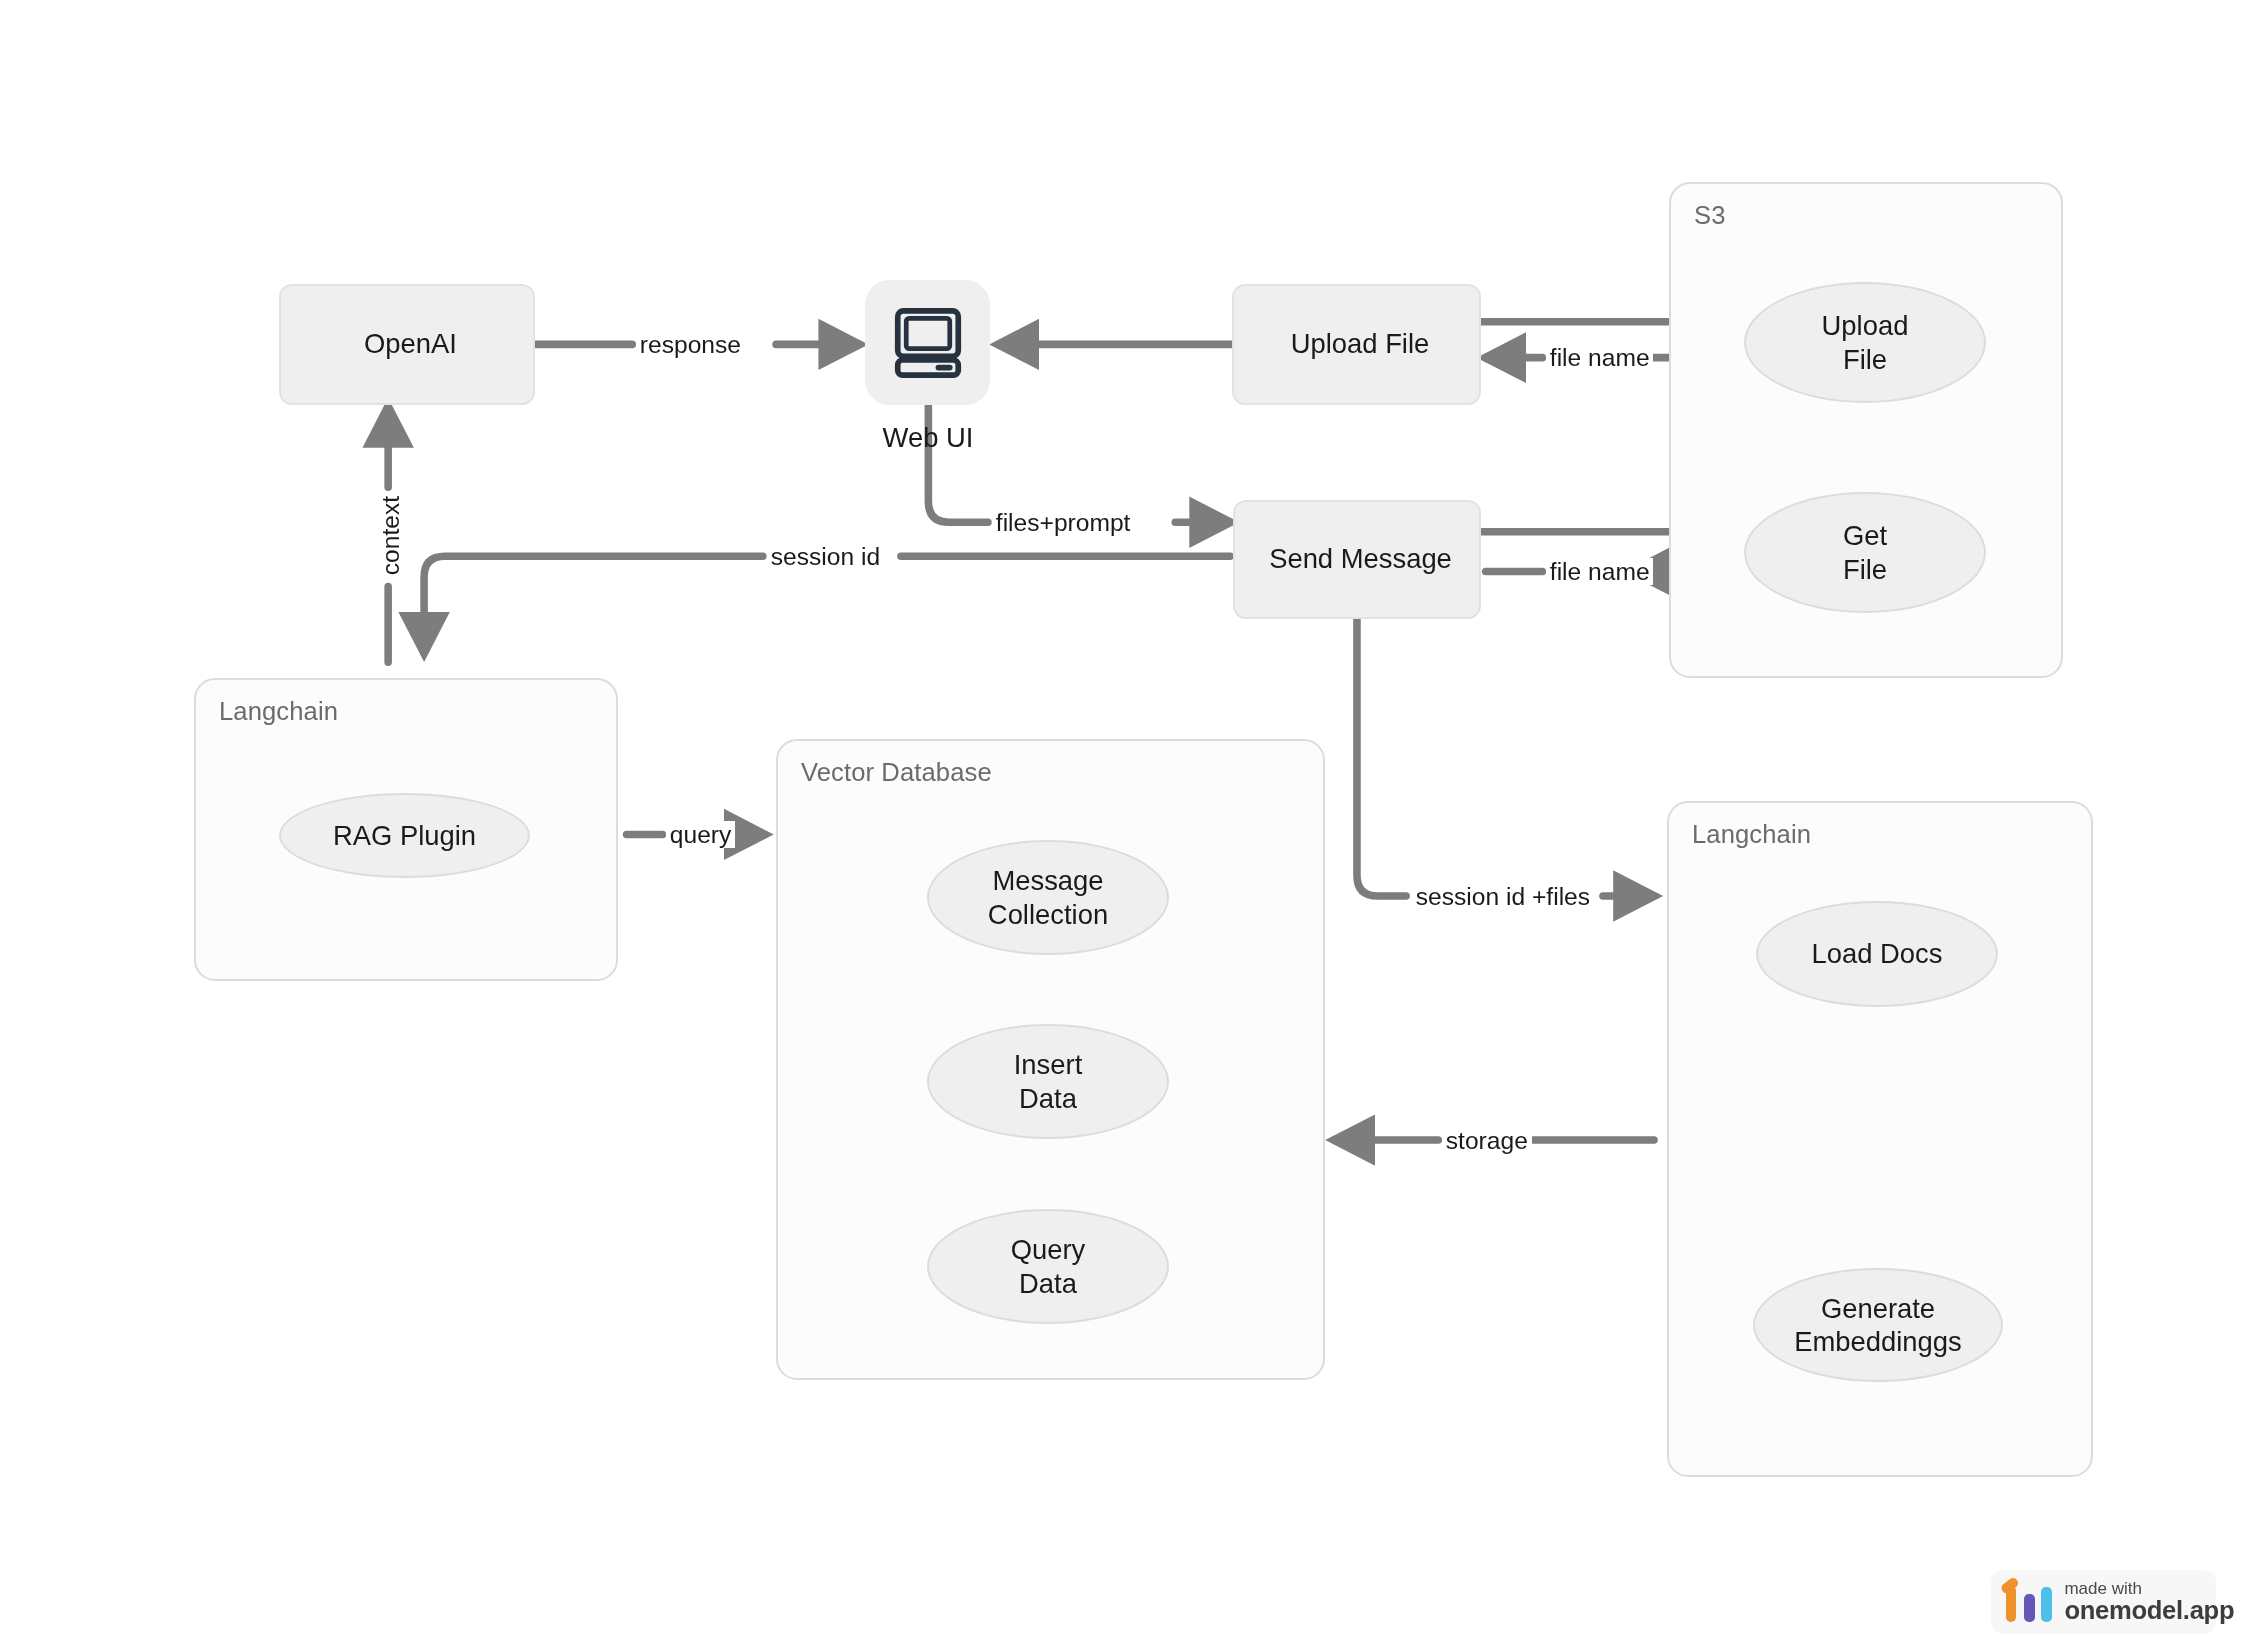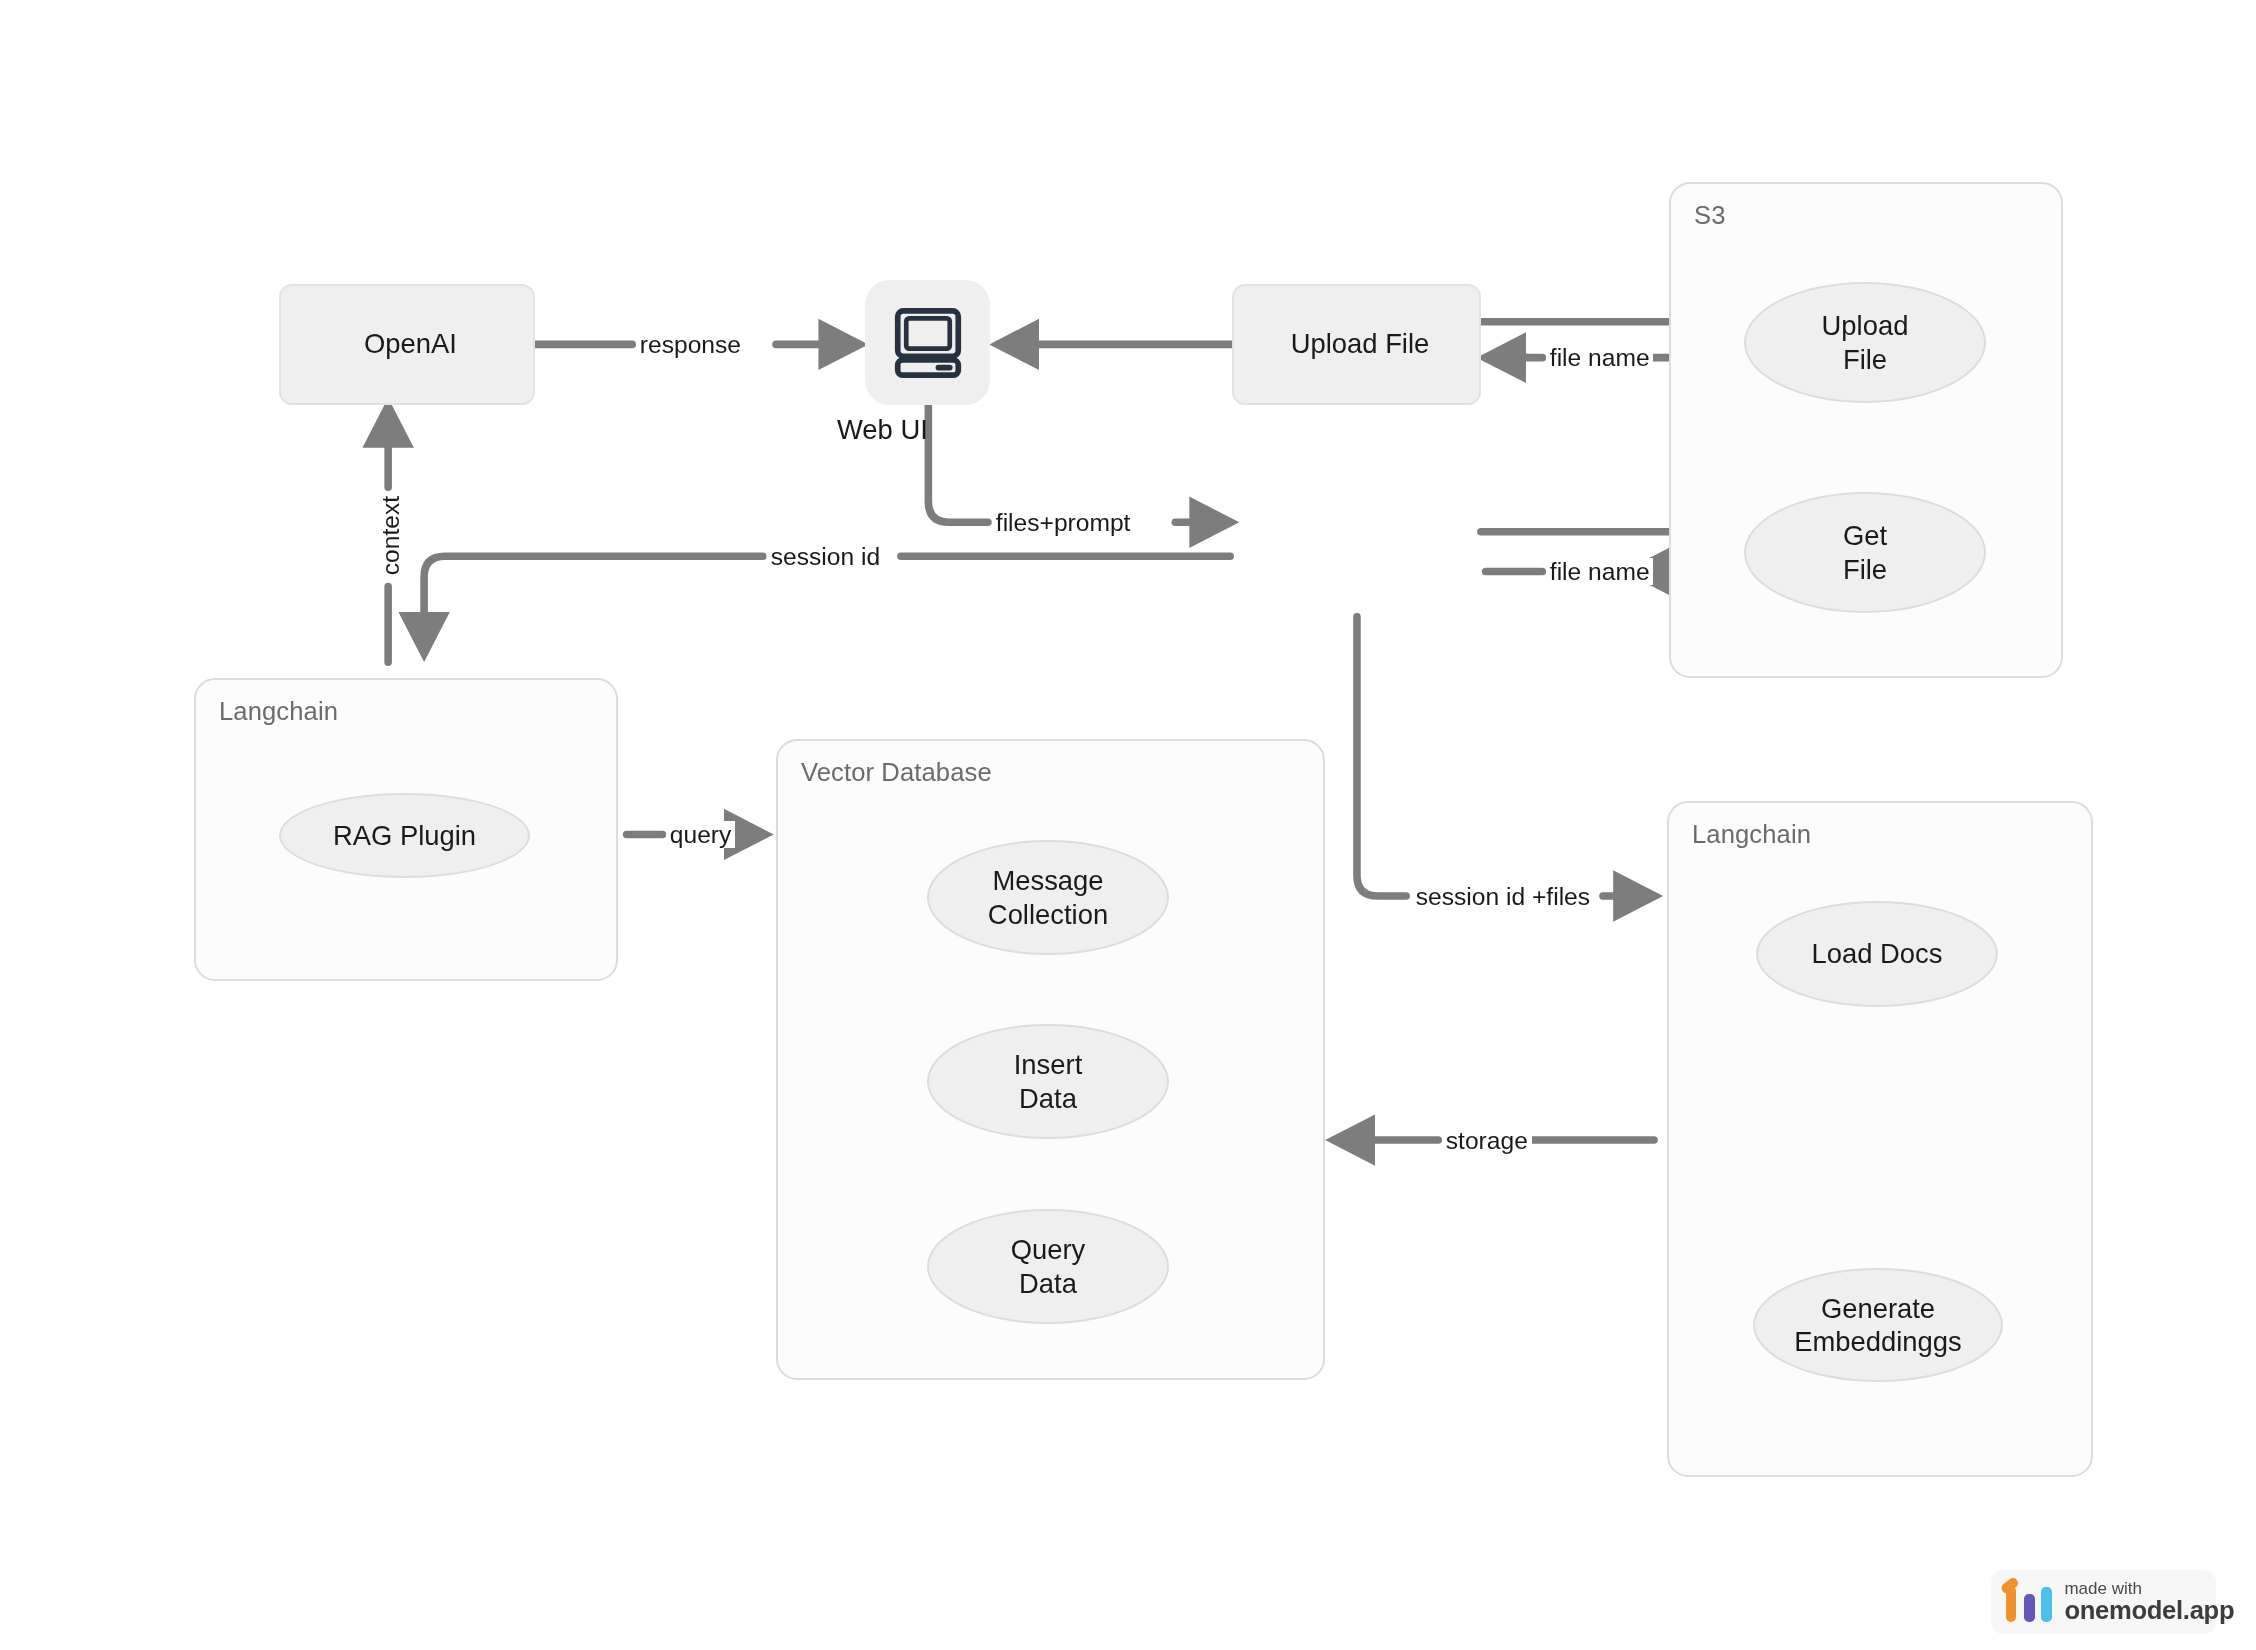--- a/index.html
+++ b/index.html
@@ -98,24 +98,25 @@
     position: absolute;
     box-sizing: border-box;
     background: #efefef;
     border-radius: 24.6px;
     display: flex;
     align-items: center;
     justify-content: center;
   }
   .icon-node-label {
     position: absolute;
-    text-align: left;
+    text-align: center;
     font-size: 27.4px;
     color: #1a1a1a;
     white-space: nowrap;
+    margin-top: 8px;
   }
 
   
   .edge-label {
     position: absolute;
     font-size: 24.6px;
     color: #1a1a1a;
     background: #ffffff;
     padding: 0 3.8px;
     white-space: nowrap;
@@ -239,20 +240,23 @@
     </div>
 
     <div class="rect-node" style="left:279px; top:284px; width:256px; height:121px;">
       <span>OpenAI</span>
     </div>
 
     <div class="rect-node" style="left:1232px; top:284px; width:249px; height:121px;">
       <span>Upload File</span>
     </div>
 
+    <div class="rect-node" style="left:1233px; top:500px; width:248px; height:119px;">
+      <span>Send Message</span>
+    </div>
 
     <div class="icon-node" style="left:865px; top:280px; width:125px; height:125px;">
       <svg width="76" height="70" viewBox="0 0 80 74">
         <rect x="8" y="3" width="64" height="48" rx="6" ry="6" fill="none" stroke="#26323f" stroke-width="6"></rect>
         <rect x="17" y="11" width="46" height="32" rx="3" ry="3" fill="#efefef" stroke="#26323f" stroke-width="5"></rect>
         <rect x="8" y="55" width="64" height="16" rx="5" ry="5" fill="none" stroke="#26323f" stroke-width="6"></rect>
         <rect x="48" y="60" width="18" height="6" rx="3" ry="3" fill="#26323f"></rect>
       </svg>
     </div>
     <div class="icon-node-label" style="left:837px; top:414px; width:182px;">Web UI</div>

